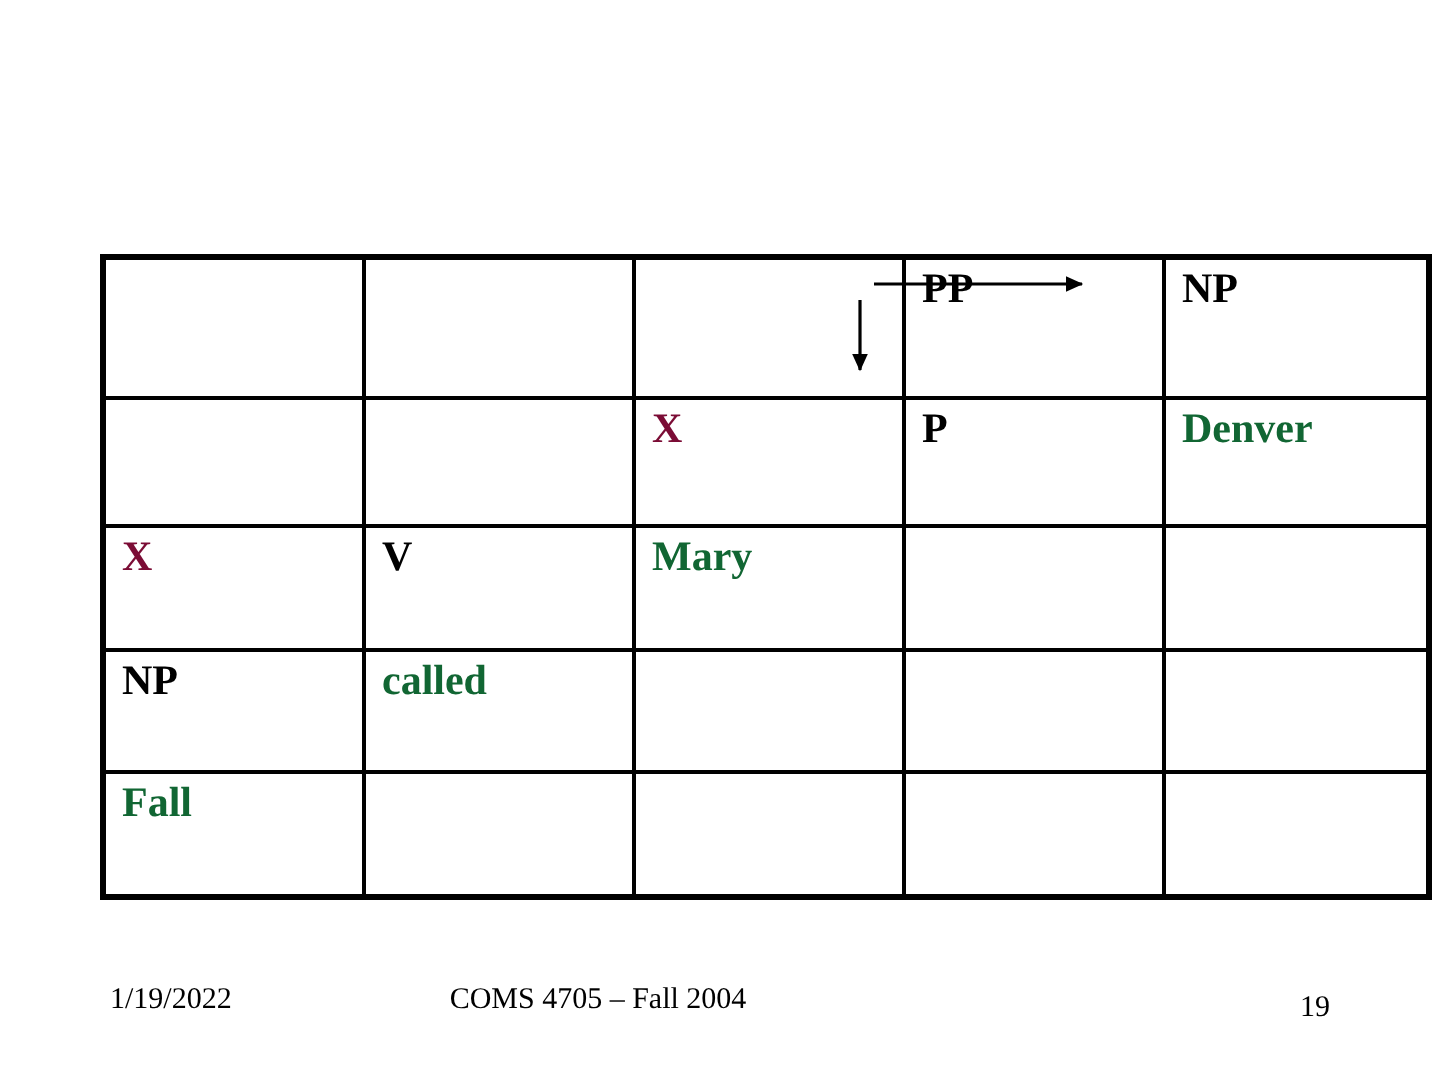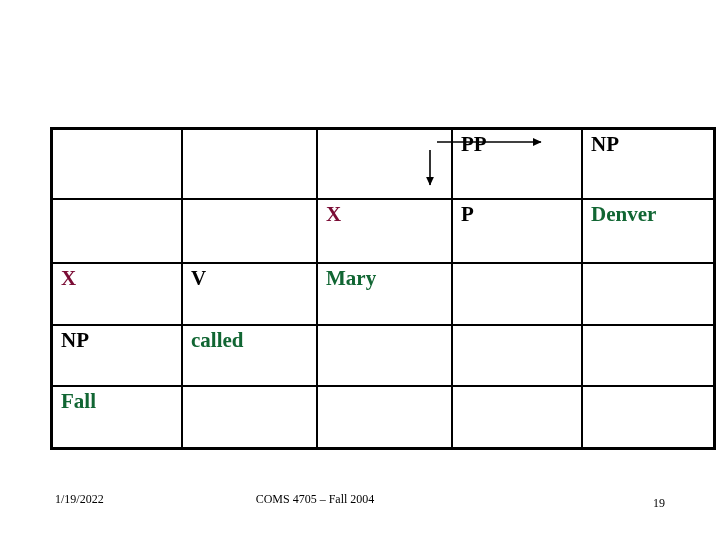--- a/index.html
+++ b/index.html
@@ -77,36 +77,35 @@
     pointer-events: none;
   }
 
   
   #footer {
     position: absolute;
     left: 0;
     top: 492px;
     width: 720px;
     height: 24px;
-    font-size: 12px;
+    font-size: 15px;
     font-weight: normal;
     color: #000000;
   }
   #footer .f-date {
     position: absolute;
     left: 55px;
     top: 0;
   }
   #footer .f-center {
     position: absolute;
     left: 0;
     top: 0;
     width: 598px;
     text-align: center;
-    padding-left: 16px;
   }
   #footer .f-page {
     position: absolute;
     right: 55px;
     top: 4px;
   }
 </style>
 </head>
 <body>
 

